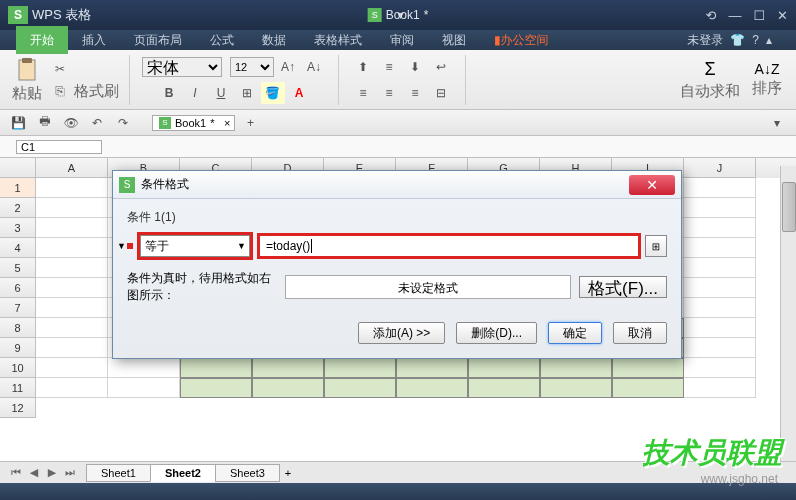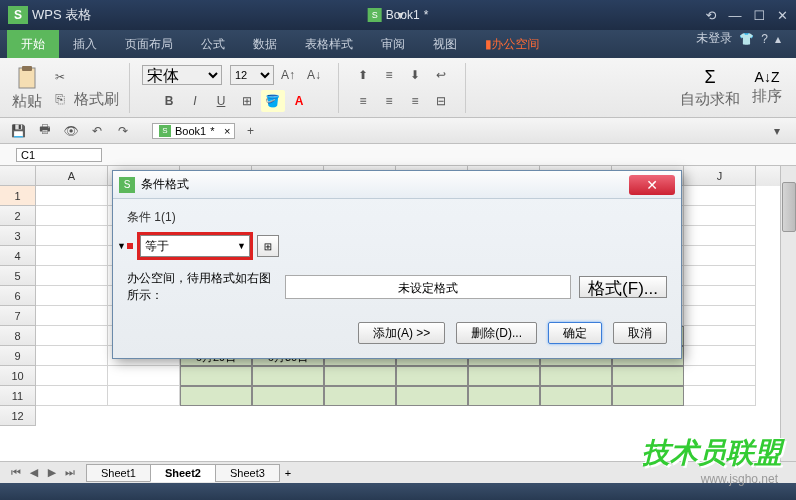--- a/index.html
+++ b/index.html
@@ -3,21 +3,21 @@
 <meta charset="utf-8">
 <style>
 *{margin:0;padding:0;box-sizing:border-box;font-family:"Microsoft YaHei",SimSun,Arial,sans-serif}
 body{width:796px;height:500px;overflow:hidden;position:relative;background:#e8e8e8}
 .titlebar{height:30px;background:linear-gradient(#2a3f5f,#1e2d45);display:flex;align-items:center;padding:0 8px;color:#c8d0dc;font-size:12px}
 .app-badge{background:#5cb85c;color:#fff;padding:2px 6px;font-weight:bold;margin-right:4px}
 .app-title{color:#e0e5ec;font-size:13px;margin-right:auto}
 .doc-title{position:absolute;left:50%;transform:translateX(-50%);color:#e0e5ec;display:flex;align-items:center;gap:4px}
 .win-controls{display:flex;gap:12px;margin-left:auto}
 .win-controls span{cursor:pointer;font-size:13px}
-.menubar{height:28px;background:linear-gradient(#334863,#283a52);display:flex;align-items:flex-start;padding:0 7px;font-size:12px;color:#c8d0dc;justify-content:space-between}
+.menubar{height:20px;background:linear-gradient(#334863,#283a52);display:flex;align-items:center;padding:0 16px;font-size:12px;color:#c8d0dc;justify-content:space-between}
 .menu-left{display:flex;align-items:center}
 .menu-item{padding:0 14px;cursor:pointer}
 .menu-item.active{background:#5cb85c;color:#fff;height:28px;display:flex;align-items:center}
 .menu-office{color:#ff6b35;padding:0 4px 0 14px}
 .menu-right{display:flex;align-items:center;gap:7px;padding-right:8px}
 .toolbar{height:60px;background:linear-gradient(#f5f5f5,#e8e8e8);border-bottom:1px solid #c0c0c0;display:flex;align-items:center;padding:0 8px;gap:2px}
 .tool-group{display:flex;flex-direction:column;align-items:center;padding:0 6px;border-right:1px solid #d0d0d0;height:52px;justify-content:center}
 .tool-row{display:flex;align-items:center;gap:2px}
 .tool-btn{width:24px;height:22px;display:flex;align-items:center;justify-content:center;font-size:12px;color:#555;cursor:pointer;border-radius:2px}
 .tool-label{font-size:15px;color:#666;margin-top:2px}
@@ -388,24 +388,28 @@
   <div class="dialog-body">
     <div class="cond-label">条件 1(1)</div>
     <div class="cond-row">
       <div class="sel-wrap">
         <span class="sel-arrow">▼</span>
       </div>
       <div class="sel-wrap">
         <select class="cond-select" style="width:110px"><option>等于</option></select>
         <span class="sel-arrow">▼</span>
       </div>
+      <div class="formula-box">
+          <span>=today()</span>
+          <span style="border-left:1px solid #000;height:14px;margin-left:1px"></span>
+        </div>
       <button class="ref-btn">⊞</button>
     </div>
     <div class="format-row">
-      <div class="format-label">办公空间，待用格式如右图所示：</div>
+      <div class="format-label">条件为真时，待用格式如右图所示：</div>
       <div class="format-preview">未设定格式</div>
       <button class="format-btn">格式(F)...</button>
     </div>
     <div class="dialog-btns">
       <button class="dlg-btn">添加(A) &gt;&gt;</button>
       <button class="dlg-btn">删除(D)...</button>
       <button class="dlg-btn primary">确定</button>
       <button class="dlg-btn">取消</button>
     </div>
   </div>

